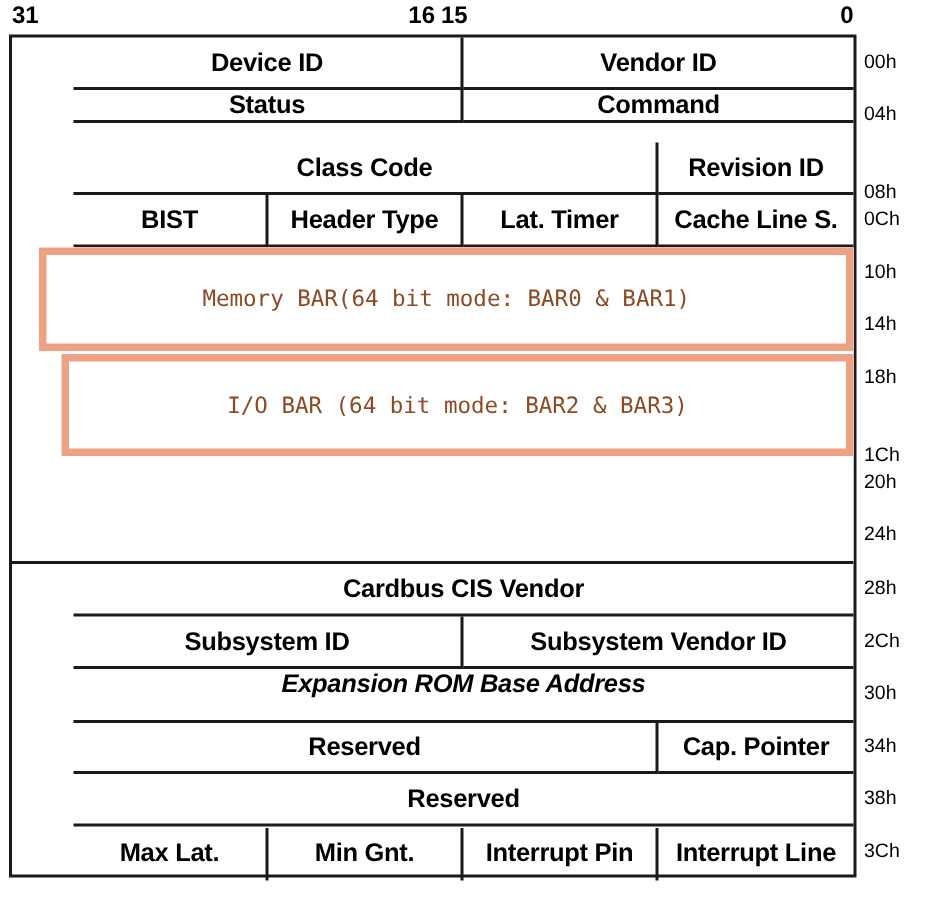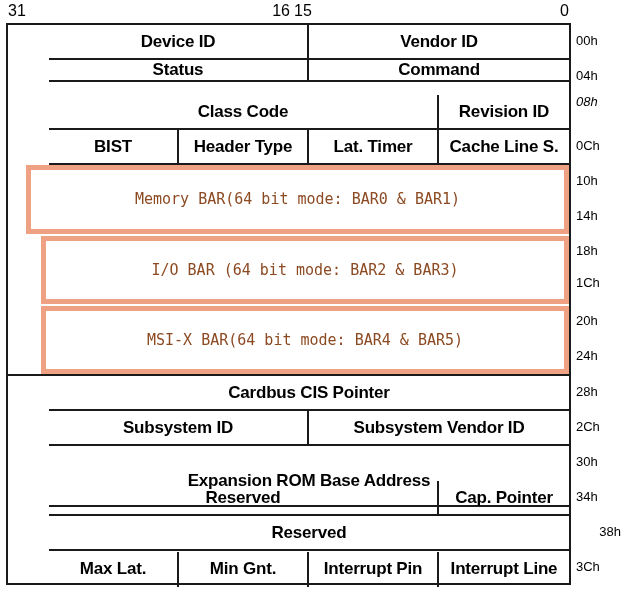--- a/index.html
+++ b/index.html
@@ -28,21 +28,21 @@
     position: absolute;
     left: 6px;
     top: 0px;
     width: 565px;
     height: 23px;
   }
   .bit-label {
     position: absolute;
     top: 1px;
     font-size: 16px;
-    font-weight: normal;
+    font-weight: bold;
     color: #000000;
     line-height: 20px;
     white-space: nowrap;
   }
   .bit-31 { left: 2px; }
   .bit-16 { left: 244px; width: 40px; text-align: right; }
   .bit-15 { left: 288px; }
   .bit-0  { right: 2px; }
 
   
@@ -157,61 +157,60 @@
         <div class="reg-cell w-q3">Class Code</div>
         <div class="reg-cell w-q1">Revision ID</div>
       </div>
       <div class="reg-row" style="top: 105.3px; height: 35.1px;">
         <div class="reg-cell w-q1">BIST</div>
         <div class="reg-cell w-q1">Header Type</div>
         <div class="reg-cell w-q1">Lat. Timer</div>
         <div class="reg-cell w-q1">Cache Line S.</div>
       </div>
       <div class="reg-row" style="top: 351px; height: 35.1px;">
-        <div class="reg-cell w-full">Cardbus CIS Pointer</div>
+        <div class="reg-cell w-full">Cardbus CIS Vendor</div>
       </div>
       <div class="reg-row" style="top: 386.1px; height: 35.1px;">
         <div class="reg-cell w-half">Subsystem ID</div>
         <div class="reg-cell w-half">Subsystem Vendor ID</div>
       </div>
-      <div class="reg-row" style="top: 431px; height: 51px;">
+      <div class="reg-row" style="top: 406px; height: 51px; font-style: italic;">
         <div class="reg-cell w-full">Expansion ROM Base Address</div>
       </div>
       <div class="reg-row" style="top: 456.3px; height: 35.1px;">
         <div class="reg-cell w-q3">Reserved</div>
         <div class="reg-cell w-q1">Cap. Pointer</div>
       </div>
       <div class="reg-row" style="top: 491.4px; height: 35.1px;">
         <div class="reg-cell w-full">Reserved</div>
       </div>
       <div class="reg-row last" style="top: 526.5px; height: 35.1px;">
         <div class="reg-cell w-q1">Max Lat.</div>
         <div class="reg-cell w-q1">Min Gnt.</div>
         <div class="reg-cell w-q1">Interrupt Pin</div>
         <div class="reg-cell w-q1">Interrupt Line</div>
       </div>
       <div class="bar-block" style="top: 140.4px; height: 210.6px;">
         <div class="bar-box" style="height: 68.2px;">Memory BAR(64 bit mode: BAR0 &amp; BAR1)</div>
         <div class="bar-box" style="height: 68.2px;">I/O BAR (64 bit mode: BAR2 &amp; BAR3)</div>
-        <div class="bar-box" style="height: 68.2px;">MSI-X BAR(64 bit mode: BAR4 &amp; BAR5)</div>
       </div>
     </div>
 
   <div class="offset-col" id="offset-col">
       <div class="offset-label" style="top: 7.55px;">00h</div>
       <div class="offset-label" style="top: 42.65px;">04h</div>
-      <div class="offset-label" style="top: 69px; font-style: italic;">08h</div>
+      <div class="offset-label" style="top: 95px;">08h</div>
       <div class="offset-label" style="top: 112.85px;">0Ch</div>
       <div class="offset-label" style="top: 147.95px;">10h</div>
       <div class="offset-label" style="top: 183.05px;">14h</div>
       <div class="offset-label" style="top: 218.15px;">18h</div>
-      <div class="offset-label" style="top: 250px;">1Ch</div>
+      <div class="offset-label" style="top: 270px;">1Ch</div>
       <div class="offset-label" style="top: 288.35px;">20h</div>
       <div class="offset-label" style="top: 323.45px;">24h</div>
       <div class="offset-label" style="top: 358.55px;">28h</div>
       <div class="offset-label" style="top: 393.65px;">2Ch</div>
       <div class="offset-label" style="top: 428.75px;">30h</div>
       <div class="offset-label" style="top: 463.85px;">34h</div>
-      <div class="offset-label" style="top: 498.95px; text-align: right;">38h</div>
+      <div class="offset-label" style="top: 498.95px;">38h</div>
       <div class="offset-label" style="top: 534.05px;">3Ch</div>
     </div>
 
 </div>
 
 </body></html>

